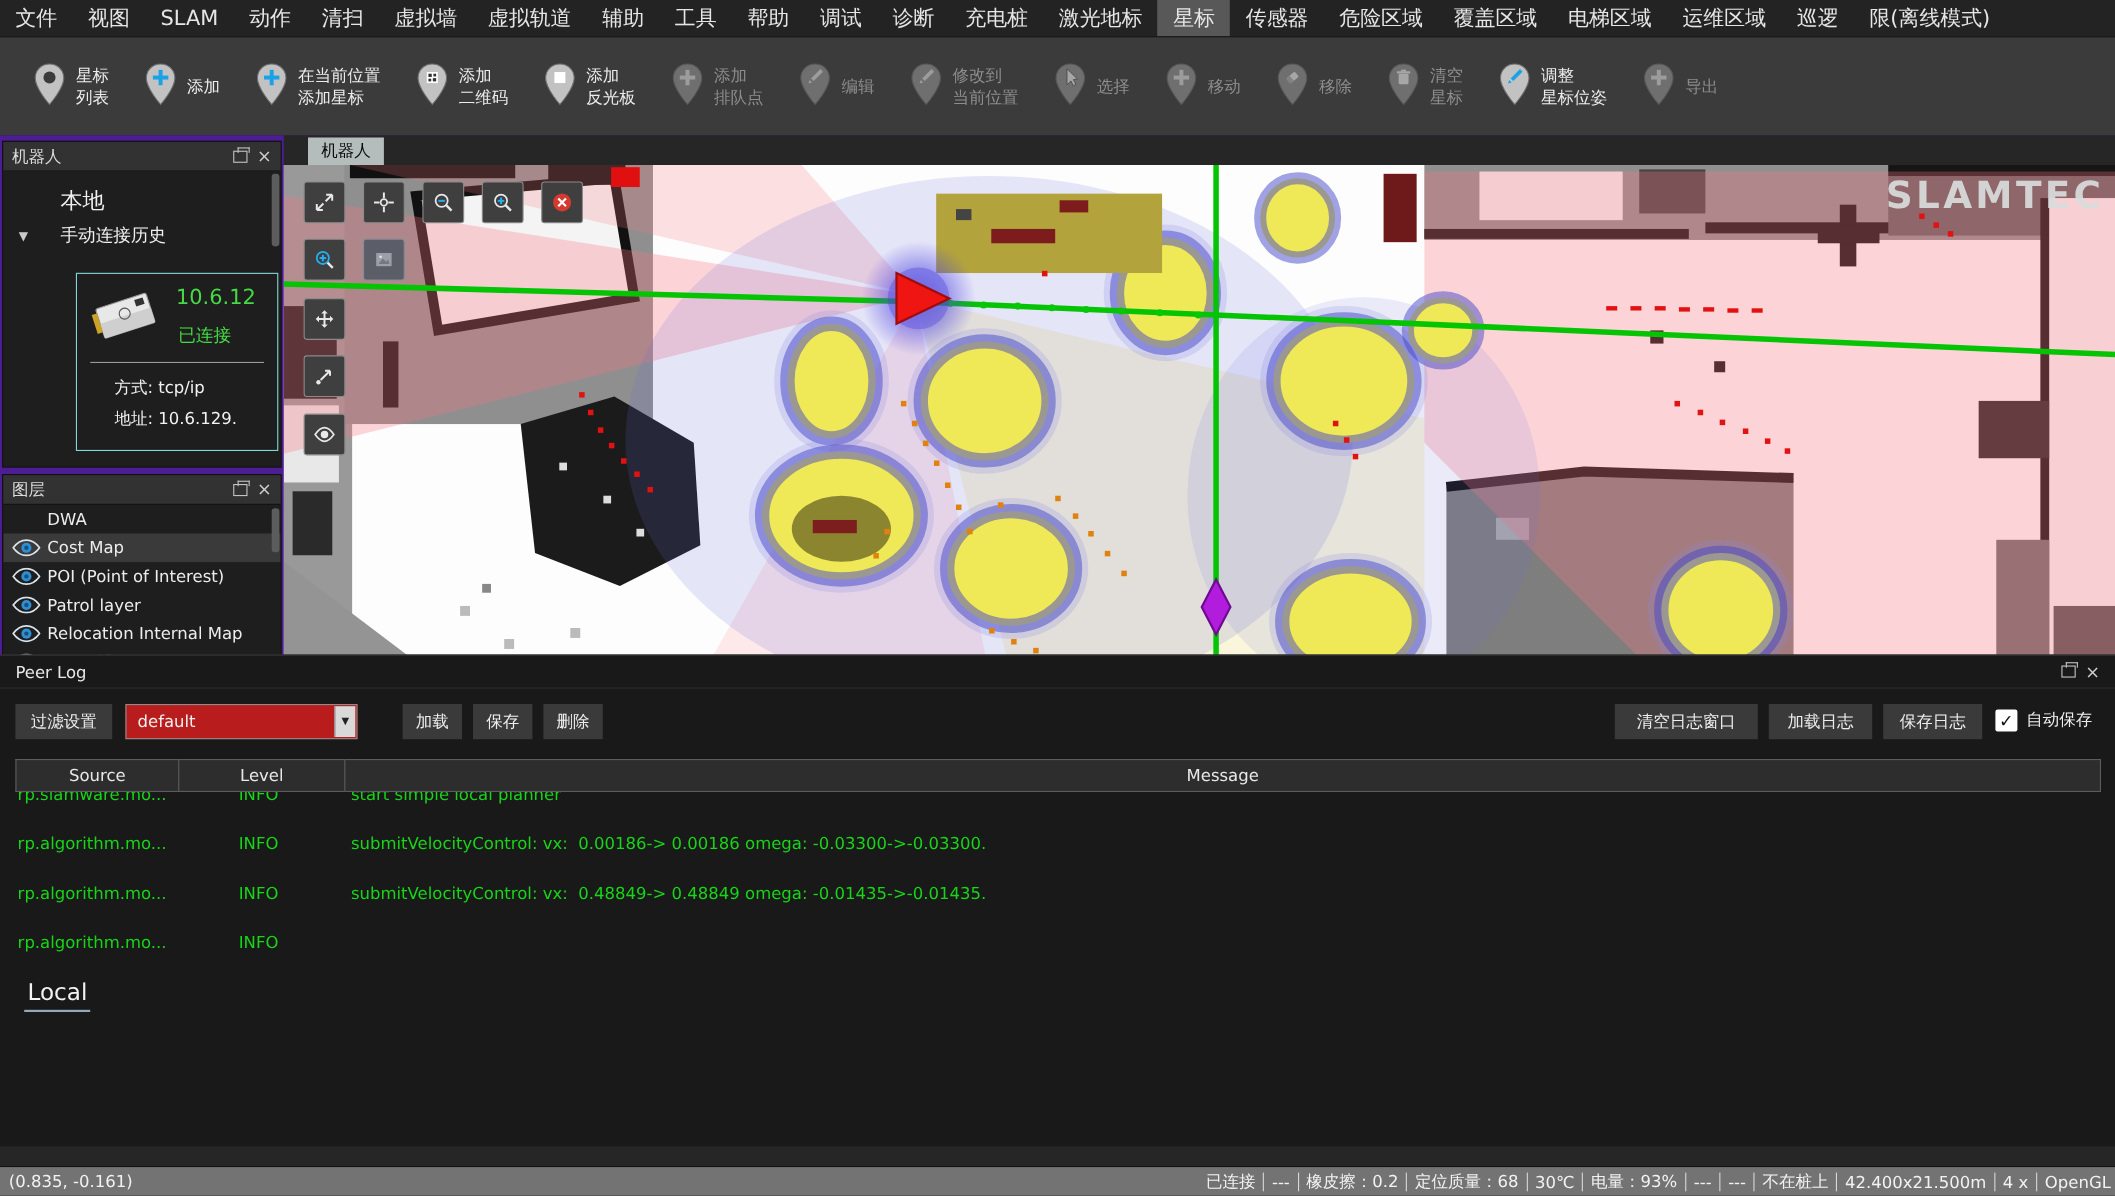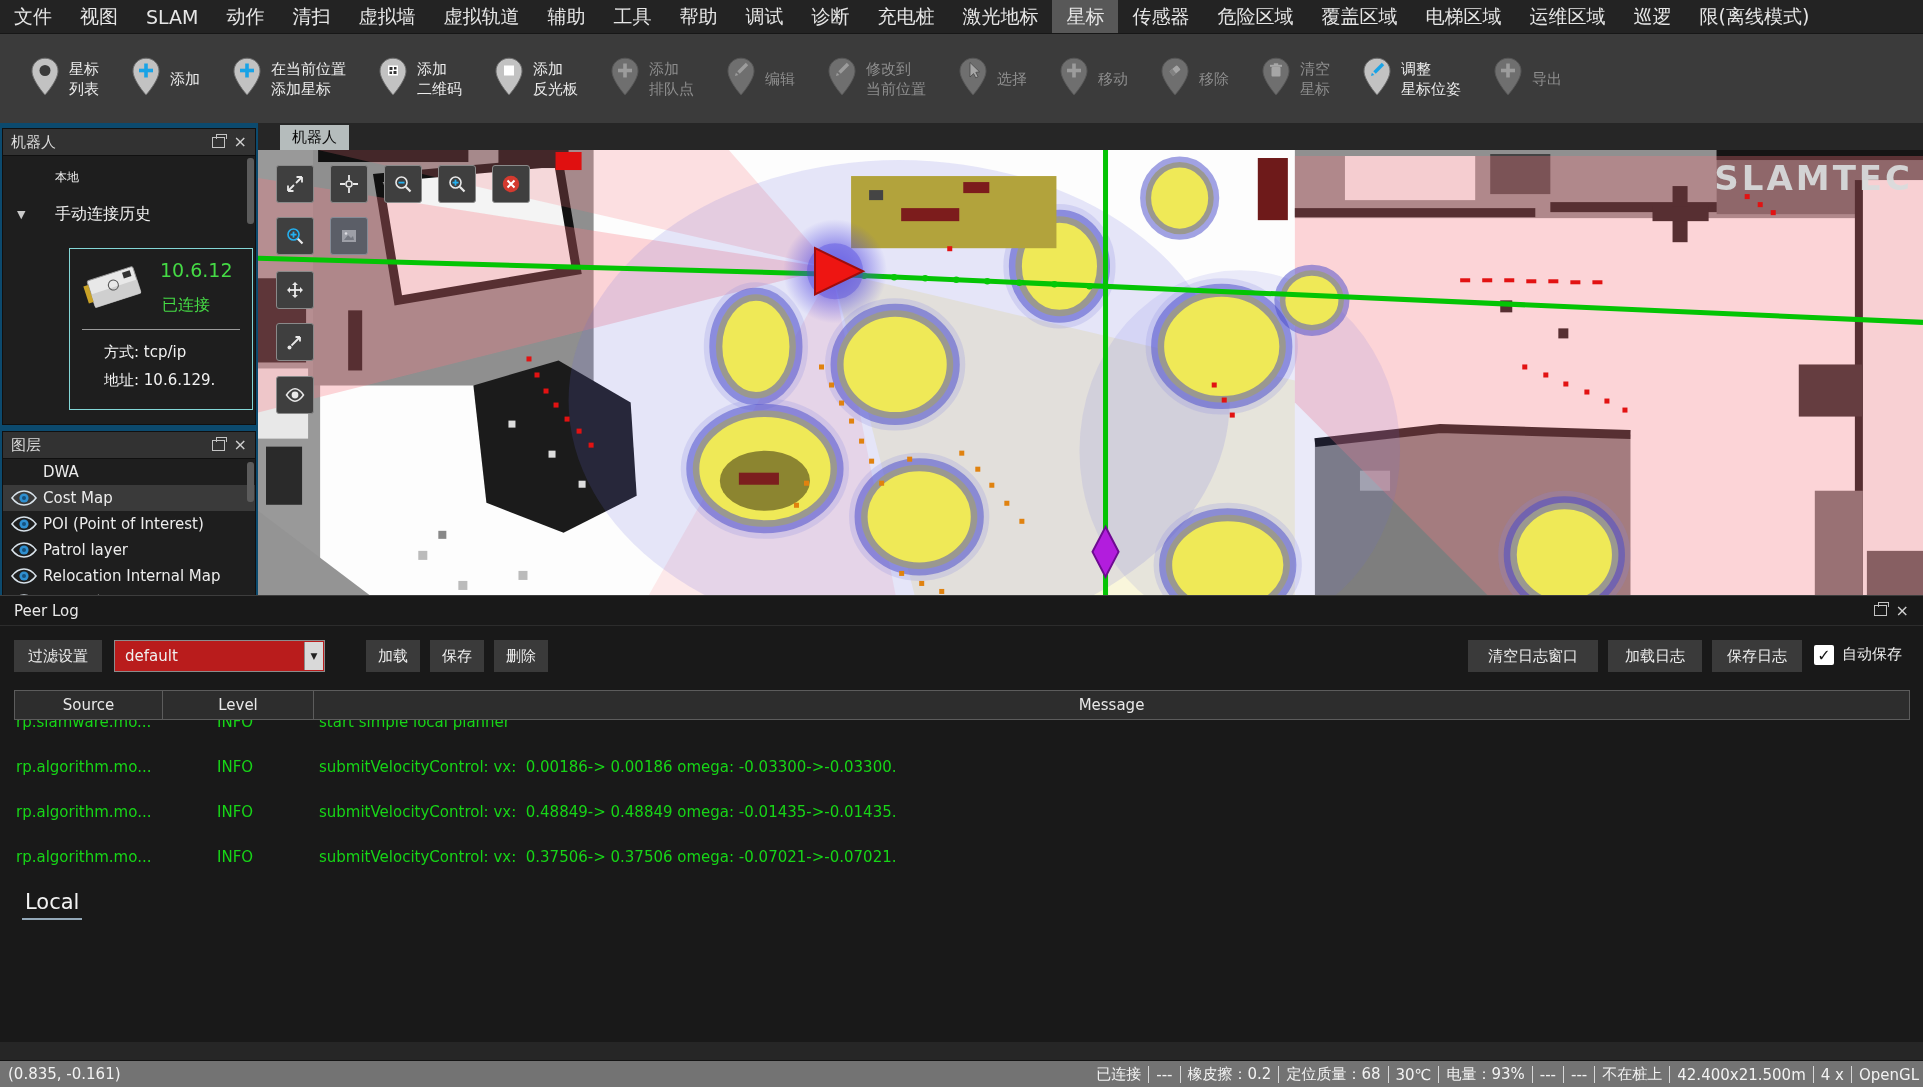--- a/index.html
+++ b/index.html
@@ -11,36 +11,36 @@
 .menu-item{padding:0 14px;display:flex;align-items:center;font-size:19px;color:#e6e6e6;cursor:default}
 .menu-item.selected{background:#585858}
 
 .toolbar{position:absolute;top:34px;left:0;width:1923px;height:89px;background:#3b3b3b;
   display:flex;align-items:center;padding-left:30px;gap:32px;overflow:hidden}
 .tb-item{display:flex;align-items:center;gap:9px;flex:0 0 auto}
 .tb-label{font-size:15px;line-height:20px;color:#ededed}
 .tb-item.disabled .tb-label{color:#8d8d8d}
 .tb-item.disabled svg{opacity:.55}
 
-.content{position:absolute;top:123px;left:0;width:1923px;height:490px;background:#0c4a6e}
+.content{position:absolute;top:123px;left:0;width:1923px;height:490px;background:#4c1d95}
 .sidebar{position:absolute;left:0;top:0;width:258px;height:490px}
 .panel{position:absolute;left:2px;right:2px;border:1px solid #101010;background:#1e1e1e}
 .ptitle{height:27px;background:#323232;border-bottom:1px solid #101010;display:flex;align-items:center;
   padding:0 8px;font-size:15px;color:#dcdcdc}
 .ptitle .spacer{flex:1}
 .t-float{width:13px;height:11px;border:1px solid #c4c4c4;position:relative;margin-right:9px}
 .t-float:before{content:"";position:absolute;left:3px;top:-4px;width:9px;height:4px;border:1px solid #c4c4c4;border-bottom:none}
 .t-close{color:#cfcfcf;font-size:16px;line-height:16px}
 .pbody{position:relative;background:#1e1e1e;overflow:hidden}
 #robot-panel{top:5px;height:297px}
 #robot-panel .pbody{height:268px}
 #layers-panel{top:308px;height:181px}
 #layers-panel .pbody{height:152px}
 .vscroll{position:absolute;right:1px;top:2px;width:7px;background:#5c5c5c;border-radius:3px}
-.tree-local{position:absolute;left:52px;top:13px;font-size:12px;color:#f0f0f0}
+.tree-local{position:absolute;left:52px;top:13px;font-size:20px;color:#f0f0f0}
 .tree-hist-arrow{position:absolute;left:14px;top:52px;font-size:11px;color:#c9c9c9}
 .tree-hist{position:absolute;left:52px;top:48px;font-size:16px;color:#f0f0f0}
 .conn-card{position:absolute;left:66px;top:92px;width:184px;height:162px;border:1px solid #83d6d6;background:#1e1e1e}
 .cc-ip{position:absolute;left:90px;top:10px;font-size:19px;color:#45da45;white-space:nowrap;overflow:hidden;width:92px}
 .cc-status{position:absolute;left:92px;top:46px;font-size:16px;color:#45da45}
 .cc-div{position:absolute;left:12px;top:80px;width:158px;border-top:1px solid #9a9a9a}
 .cc-method{position:absolute;left:34px;top:94px;font-size:15px;color:#f2f2f2}
 .cc-addr{position:absolute;left:34px;top:122px;font-size:15px;color:#f2f2f2;white-space:nowrap;overflow:hidden;width:146px}
 .chip{position:absolute;left:10px;top:10px}
 .layer-row{height:26px;display:flex;align-items:center;font-size:15px;color:#ececec}
@@ -640,21 +640,21 @@
   <div class="pl-table">
     <div class="pl-header" id="log-header">
         <div class="pl-hcell" style="width: 148px; flex: 0 0 auto;">Source</div>
         <div class="pl-hcell" style="width: 151px; flex: 0 0 auto;">Level</div>
         <div class="pl-hcell" style="flex: 1 1 0%;">Message</div>
       </div>
     <div class="pl-rows" id="log-rows">
         <div class="pl-row clip"><span class="pl-c1">rp.slamware.mo...</span><span class="pl-c2">INFO</span><span class="pl-c3">start simple local planner</span></div>
         <div class="pl-row"><span class="pl-c1">rp.algorithm.mo...</span><span class="pl-c2">INFO</span><span class="pl-c3">submitVelocityControl: vx:  0.00186-&gt; 0.00186 omega: -0.03300-&gt;-0.03300.</span></div>
         <div class="pl-row"><span class="pl-c1">rp.algorithm.mo...</span><span class="pl-c2">INFO</span><span class="pl-c3">submitVelocityControl: vx:  0.48849-&gt; 0.48849 omega: -0.01435-&gt;-0.01435.</span></div>
-        <div class="pl-row"><span class="pl-c1">rp.algorithm.mo...</span><span class="pl-c2">INFO</span><span class="pl-c3">submitVelocityControl: vx:  0.37506-&gt; 0.37506 omega: -0.07021-&gt;-0.07021.</span></div>
+        <div class="pl-row"><span class="pl-c1">rp.algorithm.mo...</span><span class="pl-c2">INFO</span></div>
       </div>
   </div>
   <div class="pl-tab">Local</div>
 </div>
 
 <div class="statusbar">
   <span class="sb-left">(0.835, -0.161)</span>
   <span class="sb-right" id="sb-right">
       <span class="sb-seg">已连接</span>
       <span class="sb-sep"></span>

